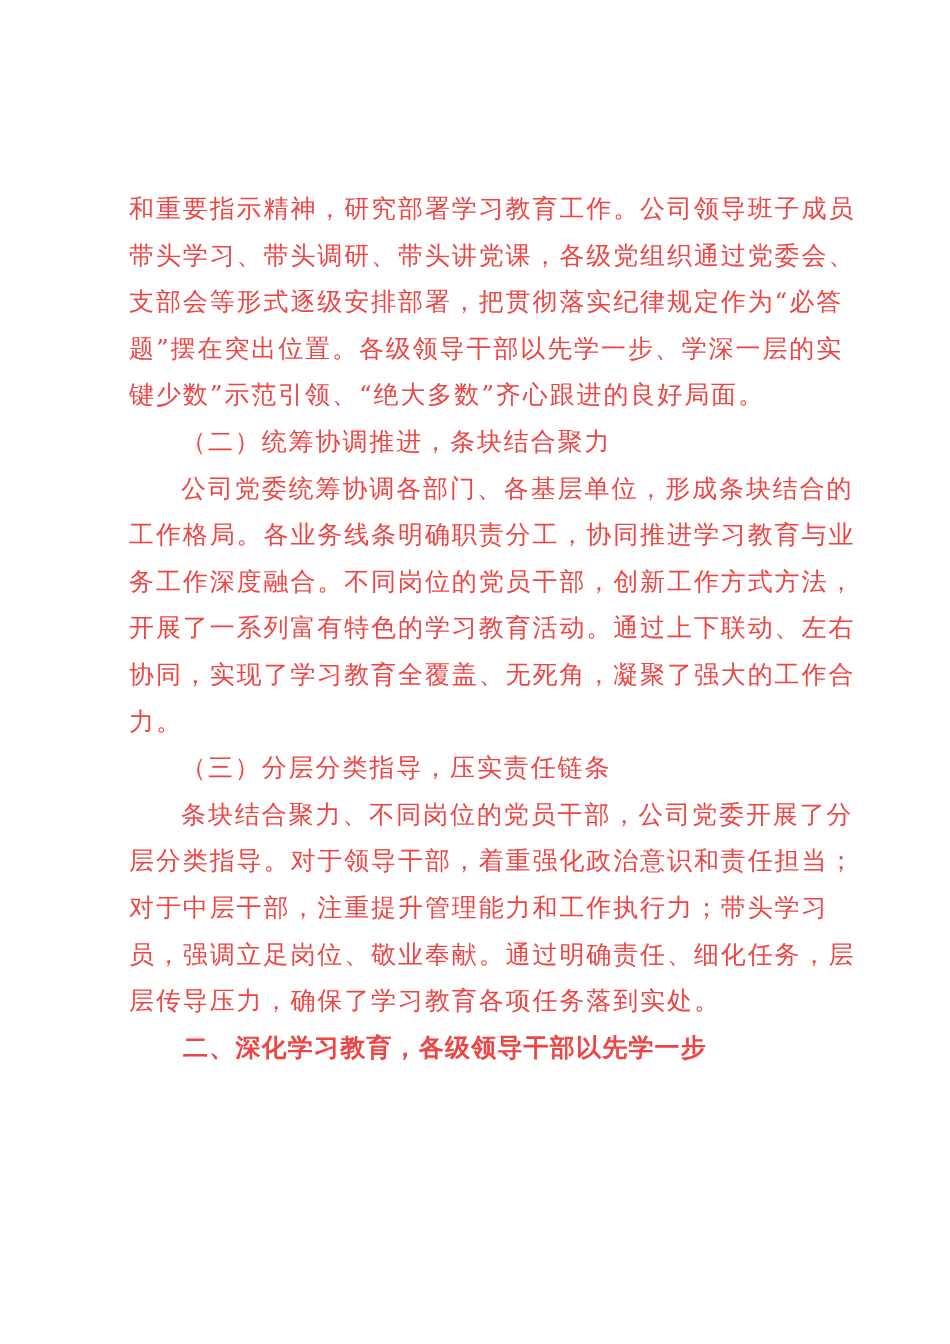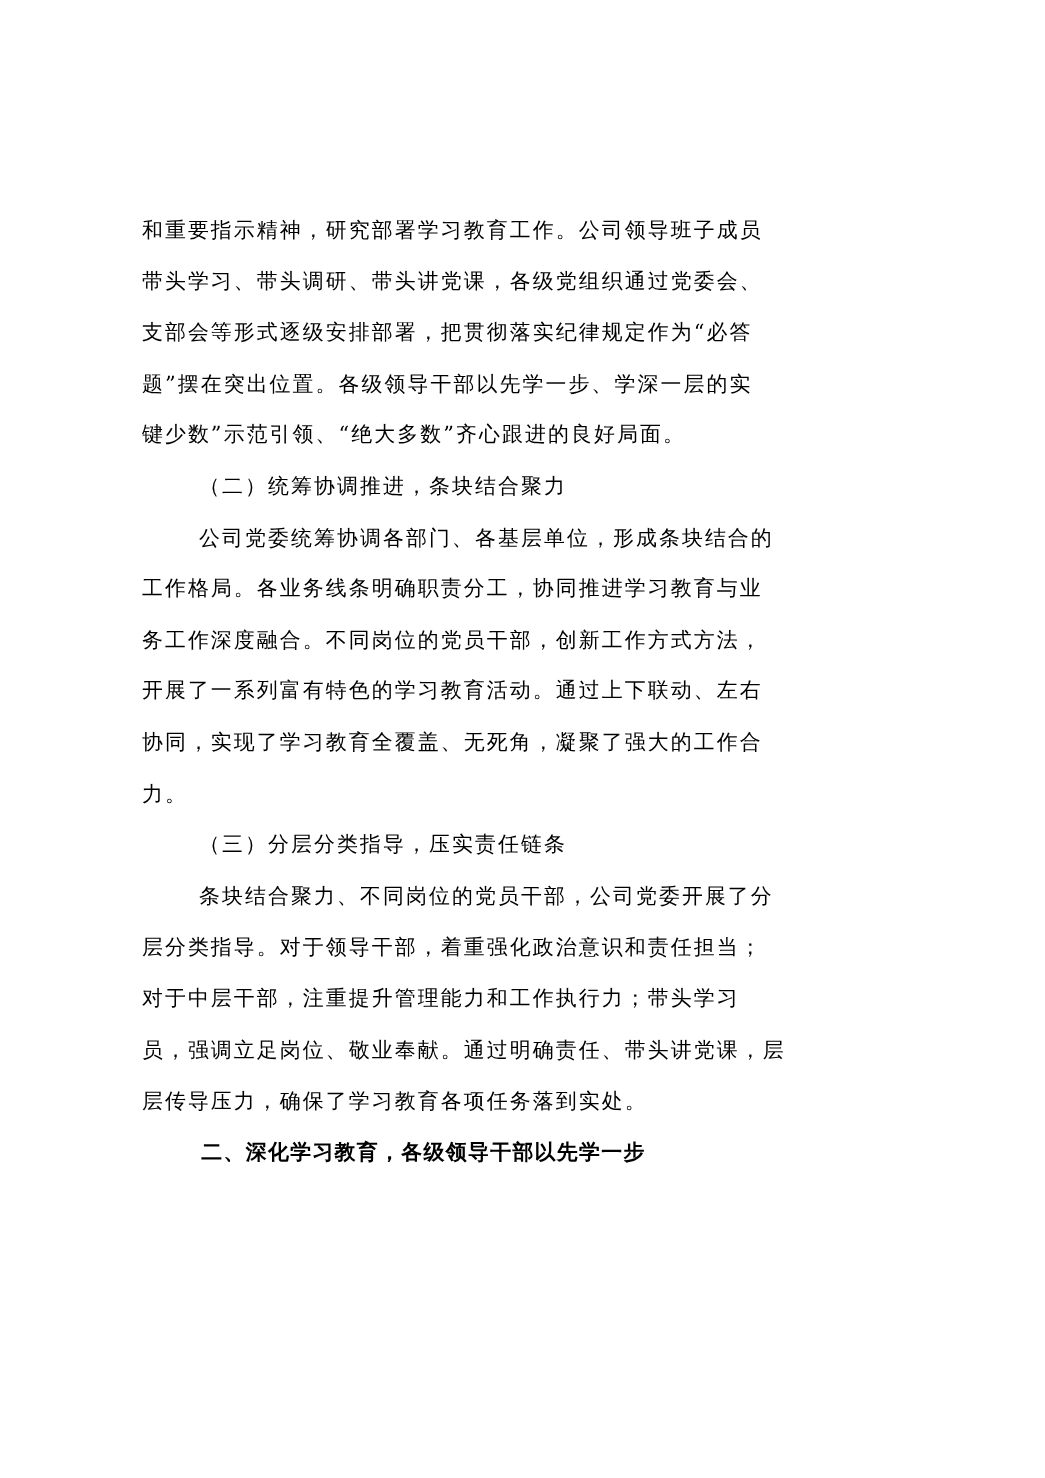--- a/index.html
+++ b/index.html
@@ -1,20 +1,20 @@
 <!DOCTYPE html>
 <html><head>
   <meta charset="utf-8">
   <style>
     html, body { margin: 0; padding: 0; background: #ffffff; }
     body { width: 950px; height: 1344px; position: relative; overflow: hidden; }
     .page {
       position: absolute; left: 129px; top: 186px; width: 702px;
       font-family: "DejaVu Serif", "Liberation Serif", serif;
-      font-size: 19px; color: #000000;
+      font-size: 25px; color: #ef4444;
       line-height: 46.6px;
     }
     .line { height: 46.6px; white-space: nowrap; overflow: visible; letter-spacing: 1.9px; }
     .indent { padding-left: 52px; }
     .sub-heading { padding-left: 52px; letter-spacing: 1.9px; }
     .heading { padding-left: 54px; font-family: "DejaVu Sans", "Liberation Sans", sans-serif; font-weight: bold; letter-spacing: 1.2px; }
   </style>
 </head>
 <body>
 
@@ -37,18 +37,18 @@
     <div class="line">协同，实现了学习教育全覆盖、无死角，凝聚了强大的工作合</div>
     <div class="line">力。</div>
   </div>
 
   <div class="line sub-heading">（三）分层分类指导，压实责任链条</div>
 
   <div>
     <div class="line indent">条块结合聚力、不同岗位的党员干部，公司党委开展了分</div>
     <div class="line">层分类指导。对于领导干部，着重强化政治意识和责任担当；</div>
     <div class="line">对于中层干部，注重提升管理能力和工作执行力；带头学习</div>
-    <div class="line">员，强调立足岗位、敬业奉献。通过明确责任、带头讲党课，层</div>
+    <div class="line">员，强调立足岗位、敬业奉献。通过明确责任、细化任务，层</div>
     <div class="line">层传导压力，确保了学习教育各项任务落到实处。</div>
   </div>
 
   <div class="line heading">二、深化学习教育，各级领导干部以先学一步</div>
 </div>
 
 </body></html>

